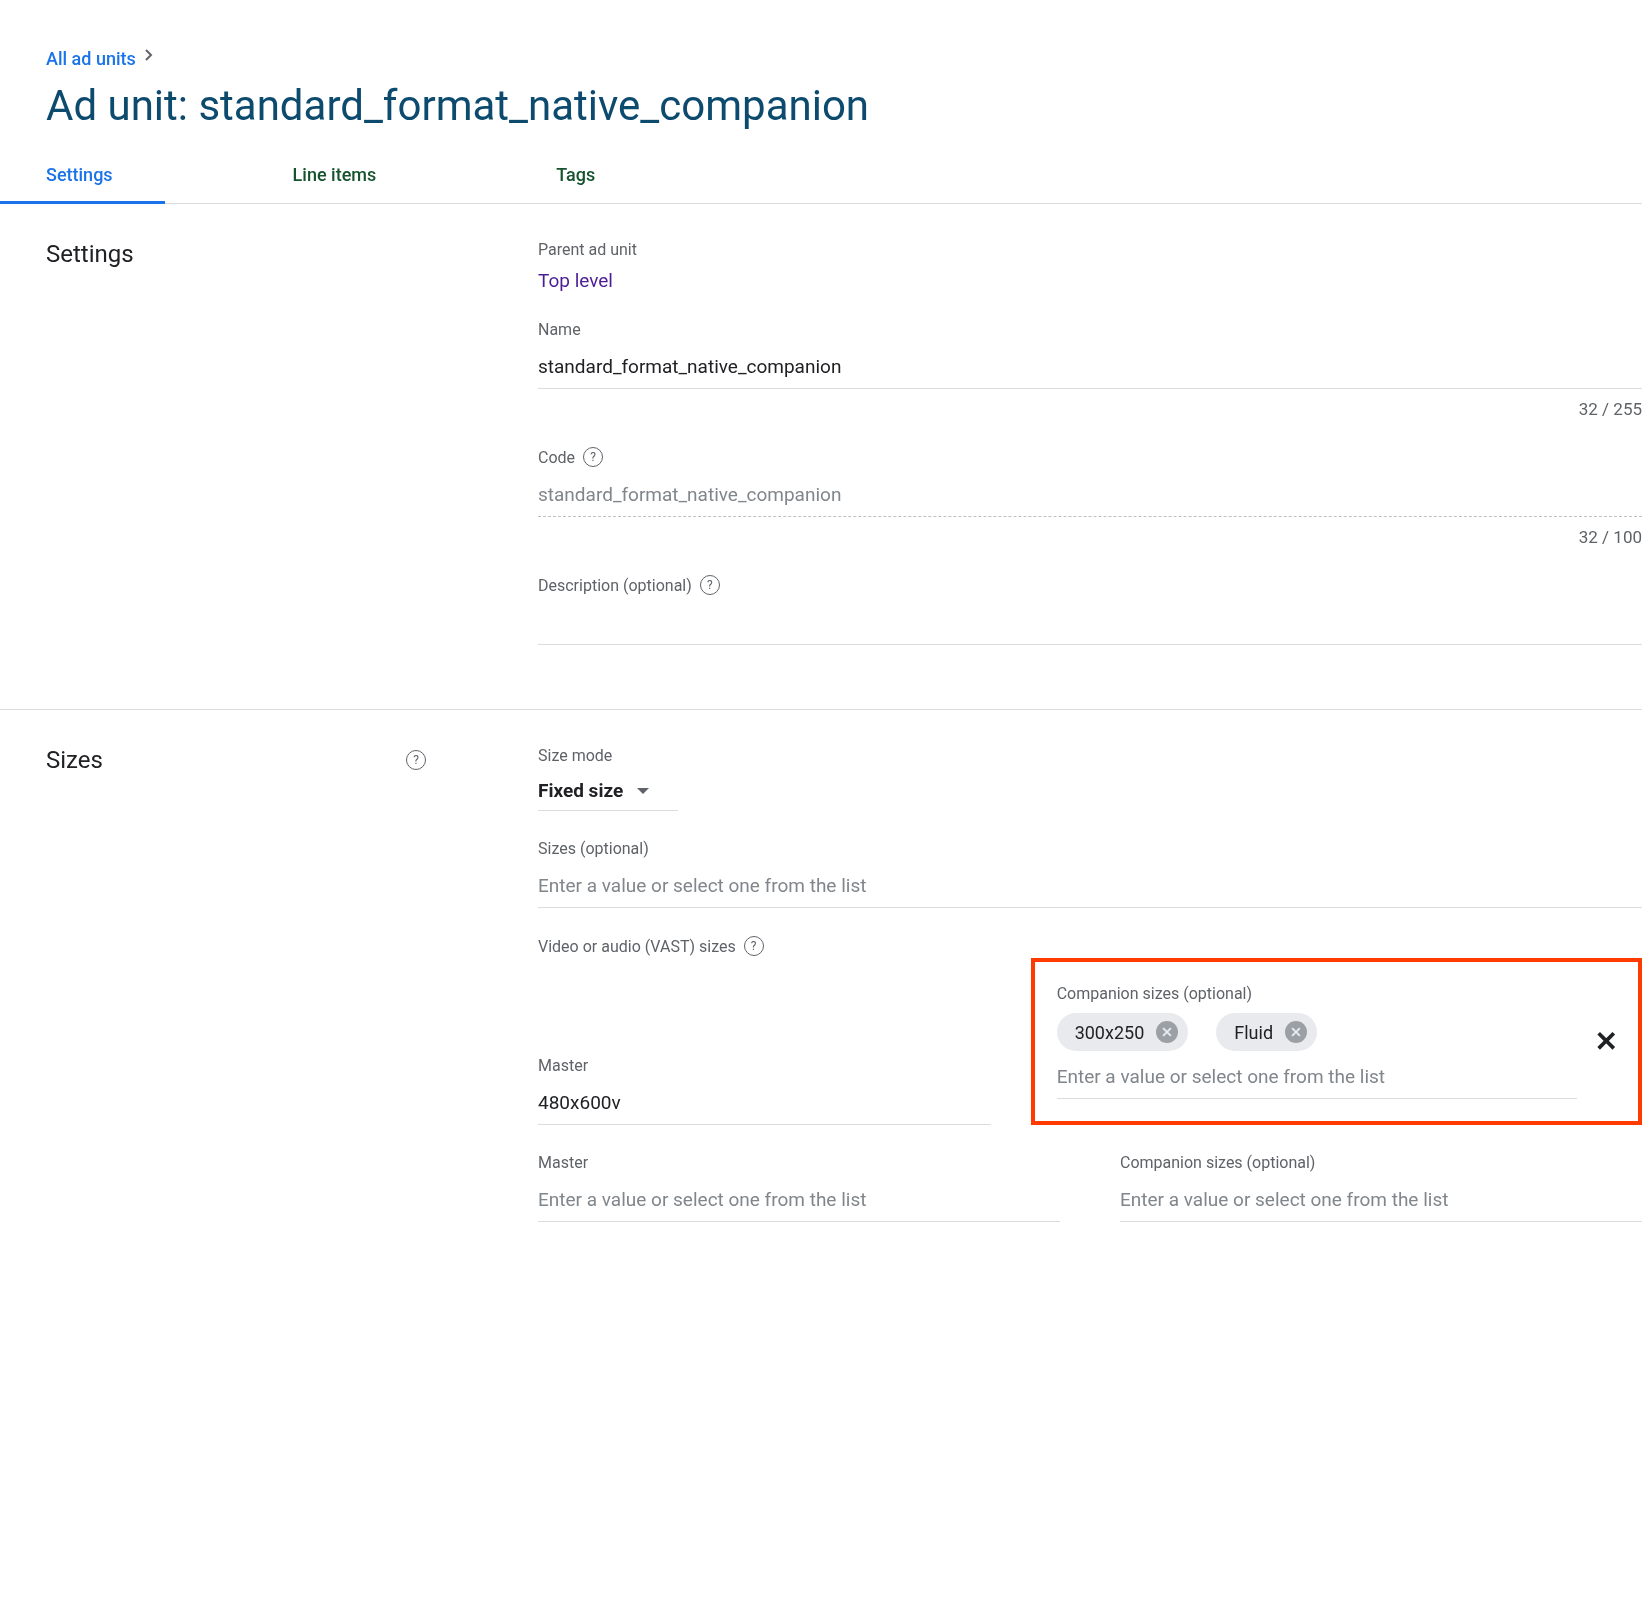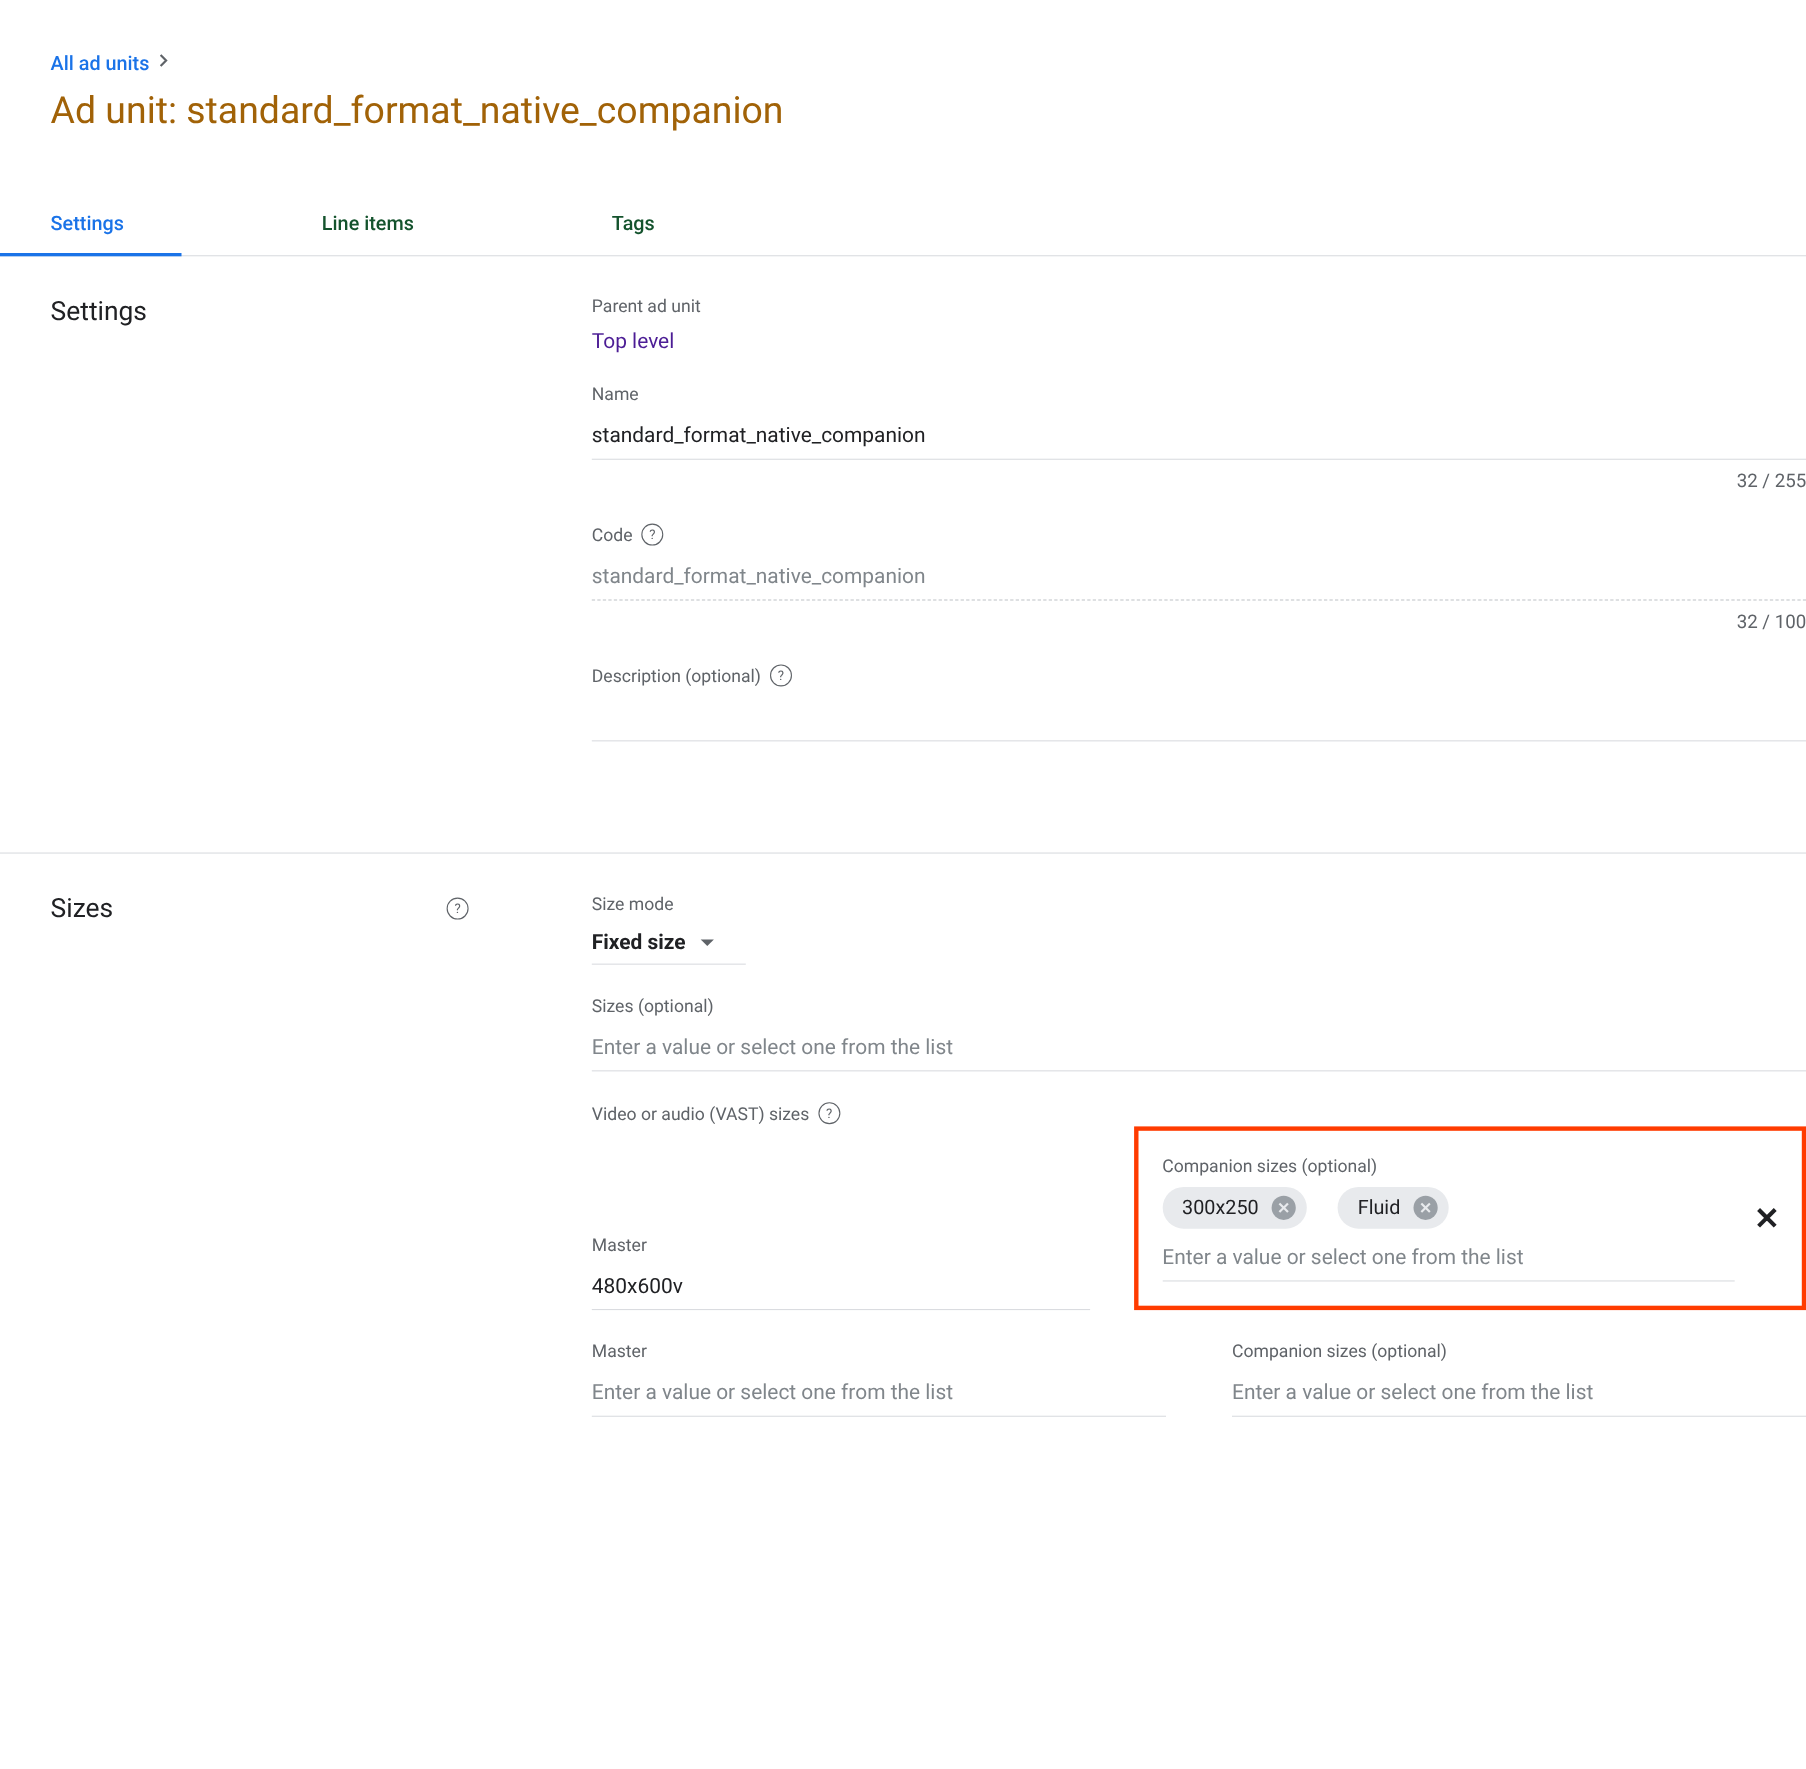--- a/index.html
+++ b/index.html
@@ -21,24 +21,24 @@
       color: #1a73e8;
       text-decoration: none;
       font-size: 18px;
       font-weight: 500;
     }
     .breadcrumb .chev {
       margin-left: 8px;
       color: #5f6368;
     }
     .page-title {
-      font-size: 34px;
+      font-size: 42px;
       font-weight: 400;
-      color: #a16207;
-      margin-bottom: 54px;
+      color: #0c4a6e;
+      margin-bottom: 16px;
     }
     .tabs {
       display: flex;
       border-bottom: 1px solid #dadce0;
       margin-left: -46px;
       padding-left: 46px;
     }
     .tab {
       padding: 18px 0;
       font-size: 18px;
@@ -62,21 +62,20 @@
     }
     .tabs .tab:first-child.active::after { left: -46px; right: -52px; }
     .section {
       display: flex;
       padding: 36px 0;
       margin-left: -46px;
       padding-left: 46px;
     }
     .section + .section {
       border-top: 1px solid #dadce0;
-      margin-top: 37px;
     }
     .section-label {
       width: 420px;
       flex-shrink: 0;
       display: flex;
       align-items: flex-start;
     }
     .section-label h2 {
       font-size: 24px;
       font-weight: 400;

